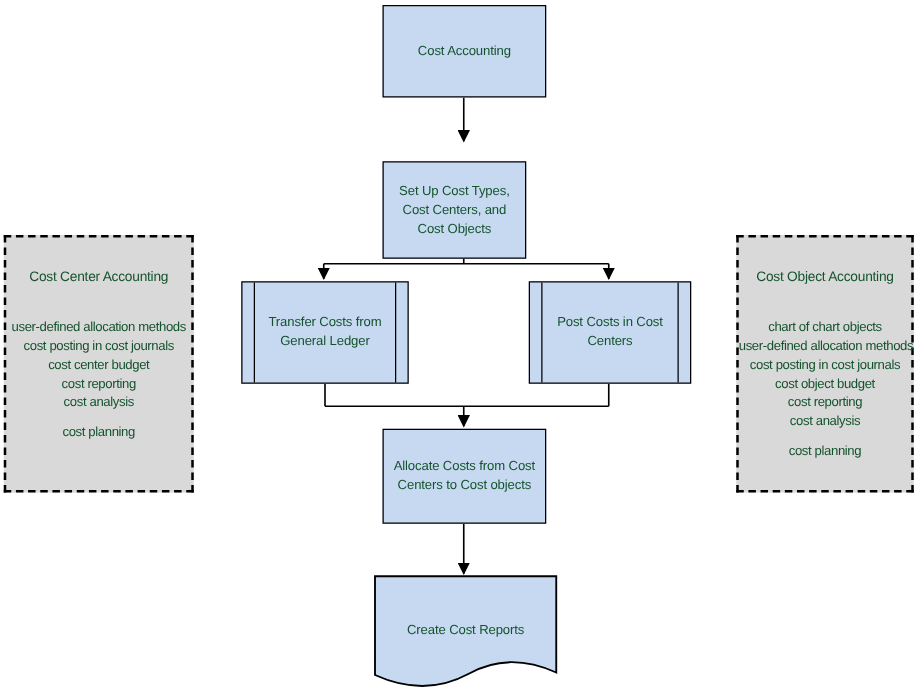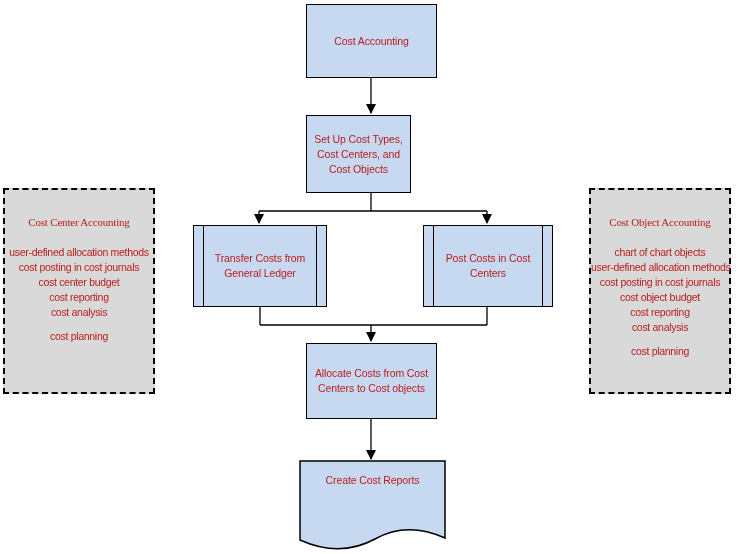--- a/index.html
+++ b/index.html
@@ -1,18 +1,18 @@
 <!DOCTYPE html>
 <html><head>
 <meta charset="utf-8">
 <style>
   html,body{margin:0;padding:0;background:#ffffff;}
   .canvas{
     position:relative;width:738px;height:554px;background:#ffffff;overflow:hidden;
-    font-family:"Liberation Sans",sans-serif;color:#b91c1c;
+    font-family:"Liberation Sans",sans-serif;color:#14532d;
   }
   .layer{position:absolute;left:0;top:0;width:738px;height:554px;}
   .node{
     position:absolute;box-sizing:border-box;
     background:#c6d9f1;border:1.5px solid #000000;
     display:flex;align-items:center;justify-content:center;text-align:center;
     font-size:10.5px;line-height:15px;letter-spacing:-0.1px;padding:4px 5px;
   }
   .node.predef{padding:4px 4px;}
   .bar{position:absolute;top:0;bottom:0;width:0;border-left:1.5px solid #000000;}
@@ -20,21 +20,21 @@
   .bar.right{right:9px;}
   .doc-label{
     position:absolute;display:flex;align-items:center;justify-content:center;
     text-align:center;font-size:10.5px;line-height:15px;letter-spacing:-0.1px;
   }
   .note{
     position:absolute;box-sizing:border-box;
     background:#d9d9d9;border:2px dashed #000000;
     text-align:center;font-size:10.5px;line-height:15px;letter-spacing:-0.3px;
   }
-  .note-title{margin-top:25px;margin-bottom:15px;font-size:11px;letter-spacing:-0.2px;font-family:Liberation Serif, serif;}
+  .note-title{margin-top:25px;margin-bottom:25px;font-size:11px;letter-spacing:-0.2px;}
   .note-items div{white-space:nowrap;}
   .note-footer{margin-top:9px;}
   svg line,svg path.docshape{stroke:#000000;}
 </style>
 </head>
 <body>
 
 <div class="canvas">
 
   <svg class="layer" viewBox="0 0 738 554" xmlns="http://www.w3.org/2000/svg">
@@ -56,37 +56,37 @@
     <line x1="260" y1="325" x2="487" y2="325" stroke-width="1.3"></line>
     <line x1="371" y1="325" x2="371" y2="341" stroke-width="1.3" marker-end="url(#arrow)"></line>
 
     <line x1="371" y1="419" x2="371" y2="459" stroke-width="1.3" marker-end="url(#arrow)"></line>
 
     <path class="docshape" d="M300,461 L445,461 L445,538 Q407,521 375,539 Q340,558 300,540 Z" fill="#c6d9f1" stroke-width="1.5"></path>
   </svg>
 
   <div class="node" style="left:306px;top:4px;width:131px;height:74px">Cost Accounting</div>
 
-  <div class="node" style="left:306px;top:115px;width:105px;height:78px">Set Up Cost Types, Cost Centers, and Cost Objects</div>
+  <div class="node" style="left:306px;top:129px;width:115px;height:78px">Set Up Cost Types, Cost Centers, and Cost Objects</div>
 
   <div class="node predef" style="left:193px;top:225px;width:134px;height:82px">
     <span class="bar left"></span>
     <span>Transfer Costs from General Ledger</span>
     <span class="bar right"></span>
   </div>
 
   <div class="node predef" style="left:423px;top:225px;width:130px;height:82px">
     <span class="bar left"></span>
     <span>Post Costs in Cost Centers</span>
     <span class="bar right"></span>
   </div>
 
   <div class="node" style="left:306px;top:343px;width:131px;height:76px">Allocate Costs from Cost Centers to Cost objects</div>
 
-  <div class="doc-label" style="left:302px;top:452px;width:141px;height:56px">Create Cost Reports</div>
+  <div class="doc-label" style="left:302px;top:476px;width:141px;height:56px">Create Cost Reports</div>
 
   <div class="note" style="left:3px;top:188px;width:152px;height:206px">
     <div class="note-title">Cost Center Accounting</div>
     <div class="note-items">
       <div>user-defined allocation methods</div>
       <div>cost posting in cost journals</div>
       <div>cost center budget</div>
       <div>cost reporting</div>
       <div>cost analysis</div>
     </div>

